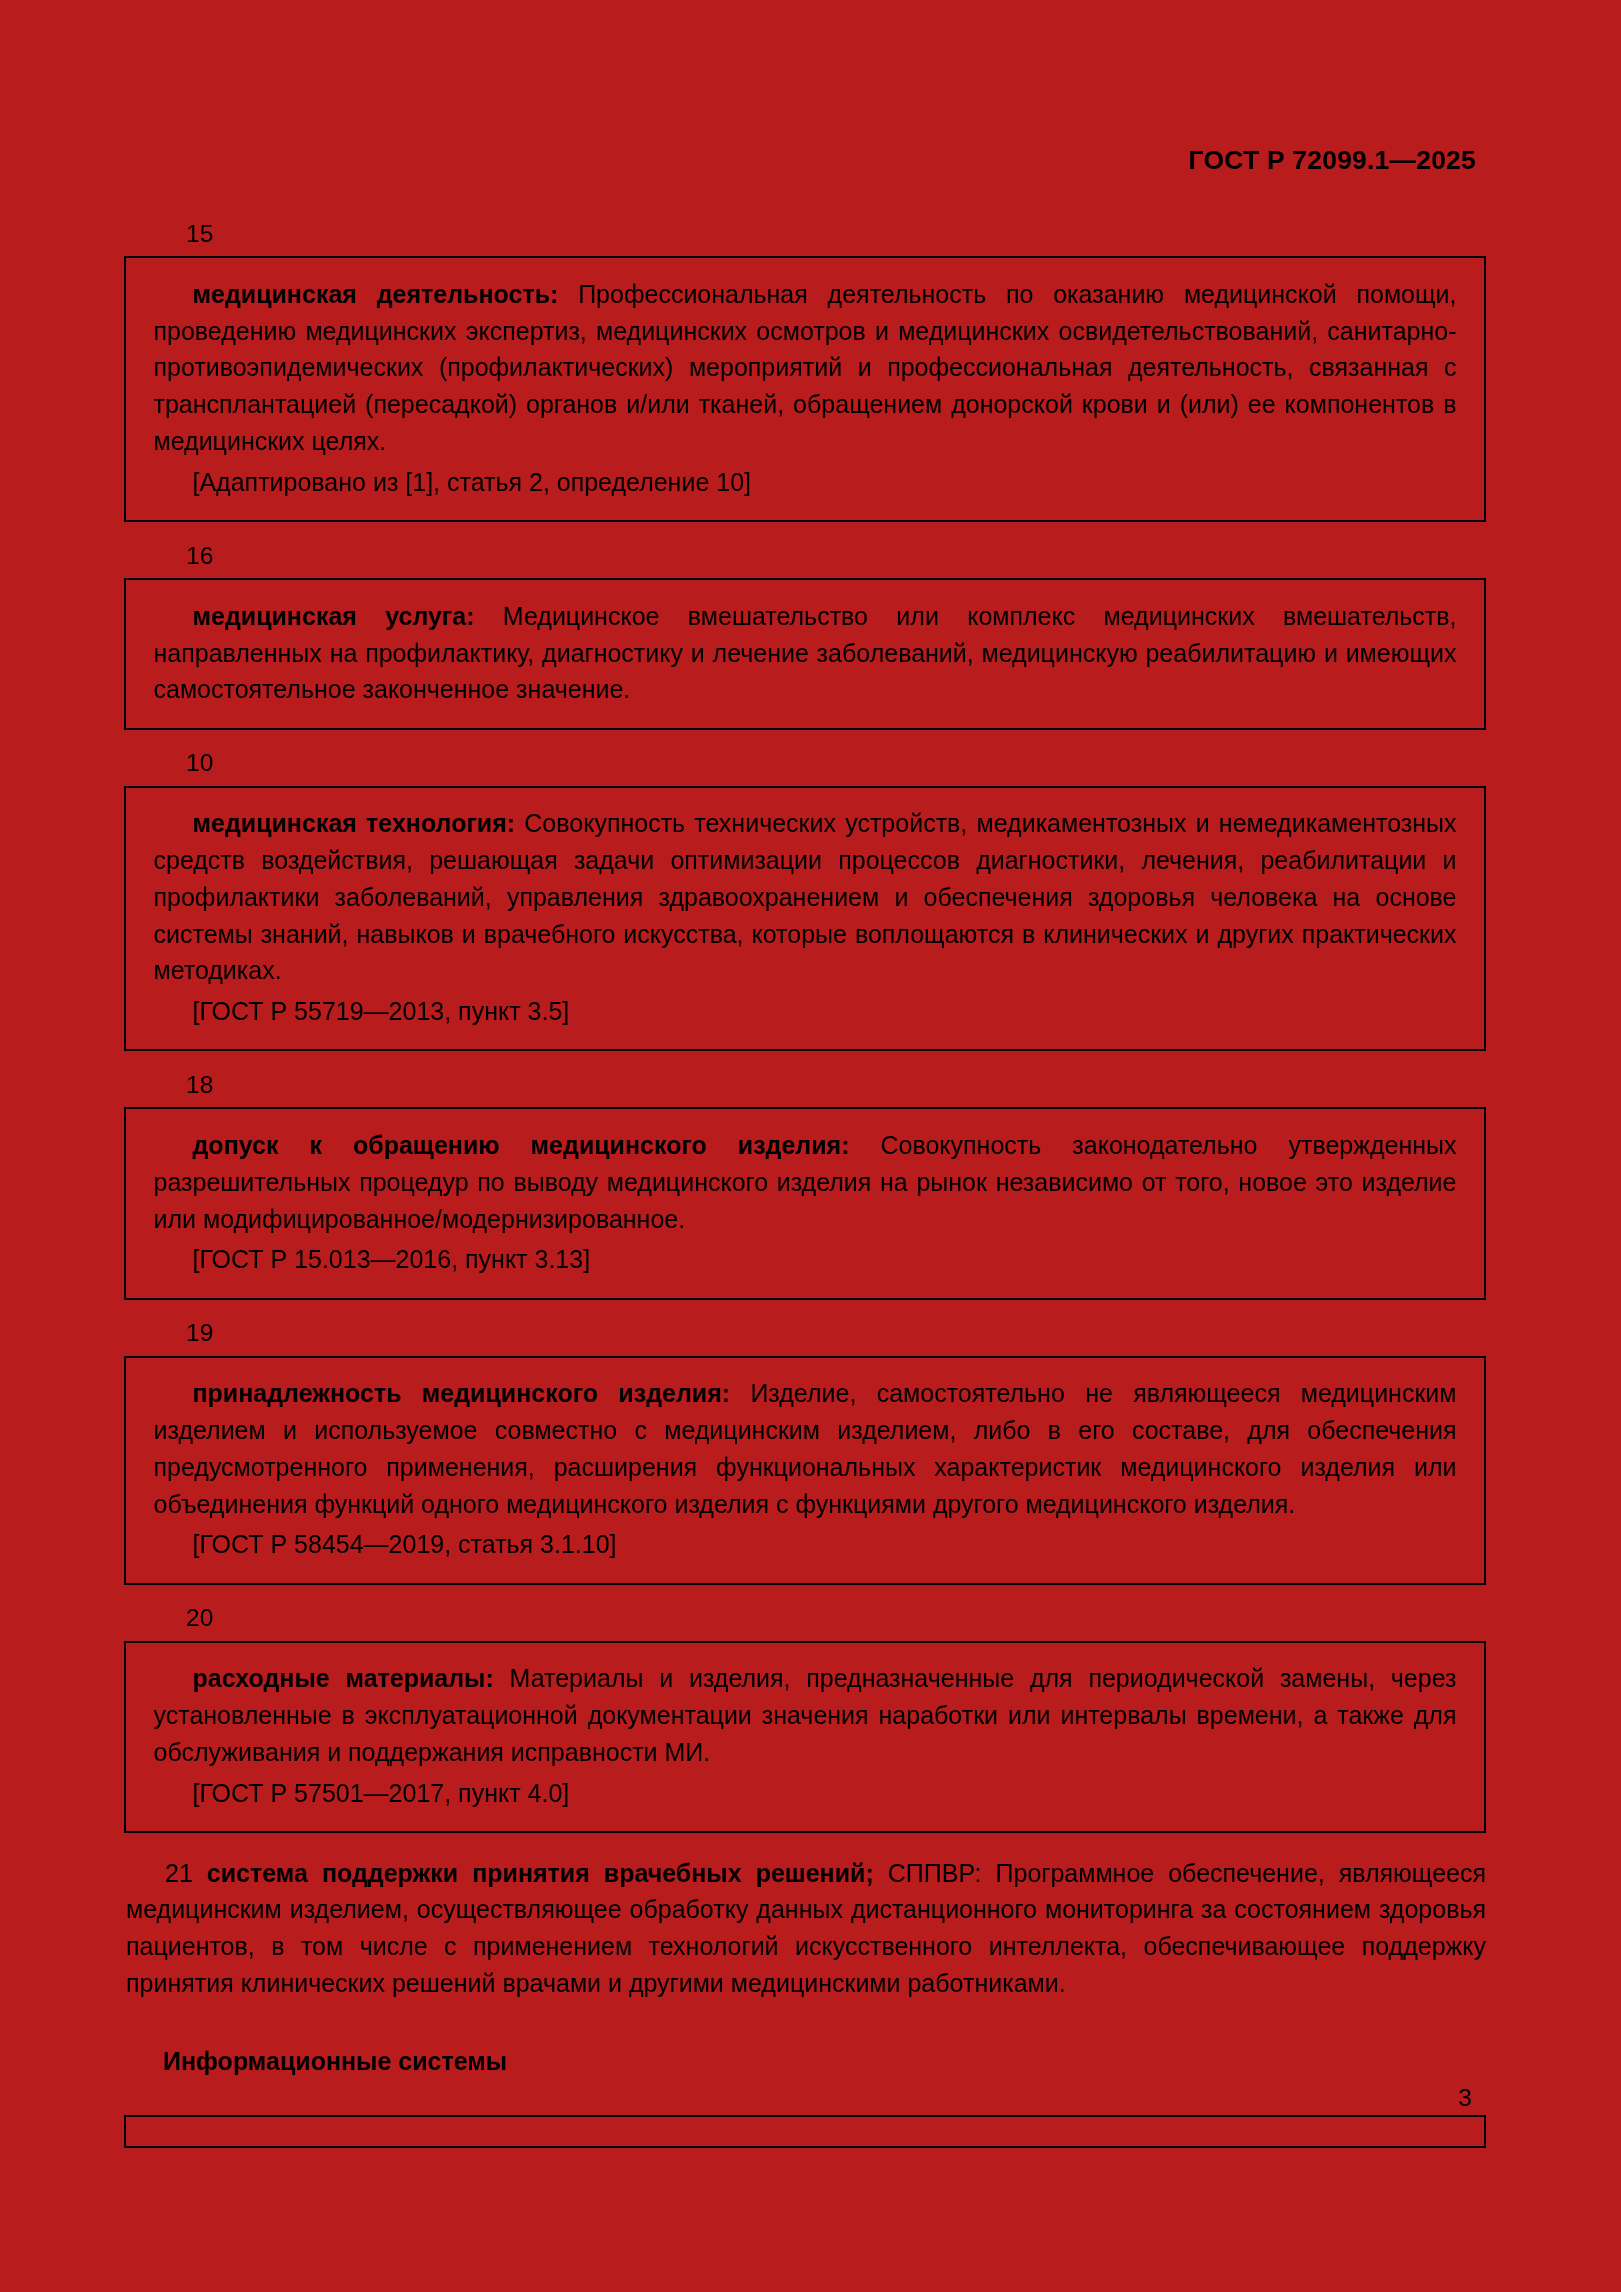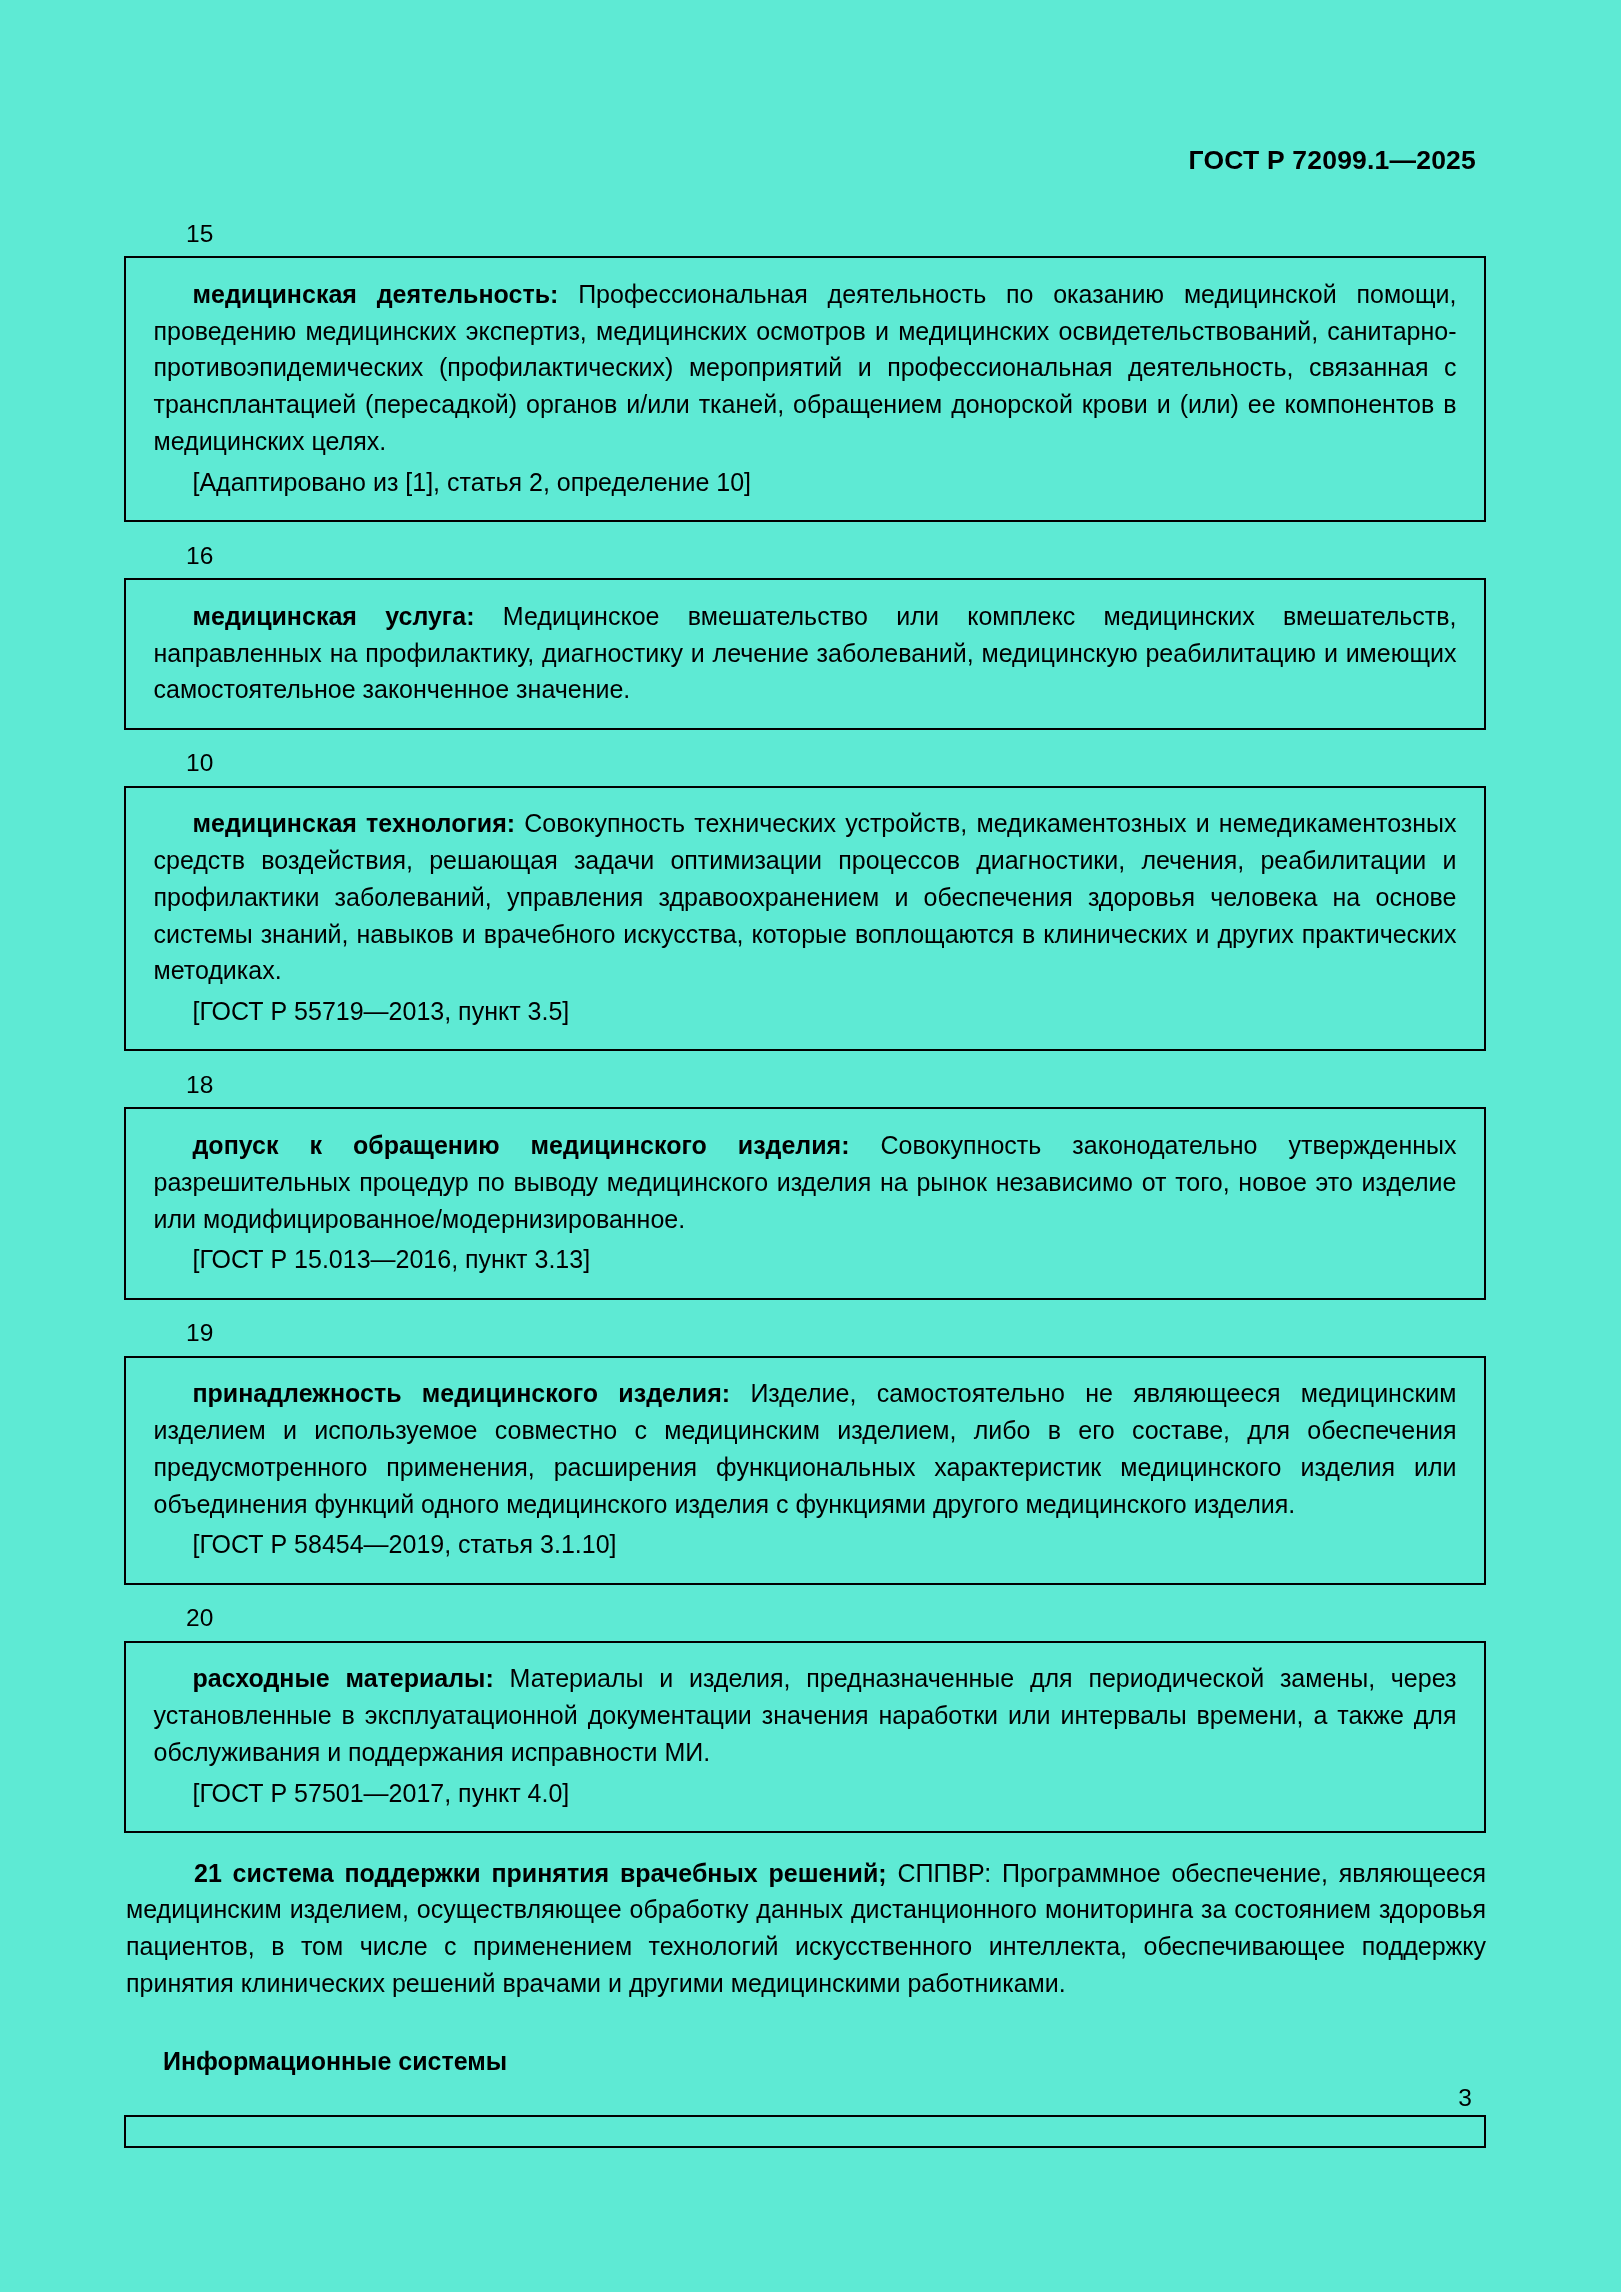--- a/index.html
+++ b/index.html
@@ -10,21 +10,21 @@
   }
   body {
     font-family: "Liberation Sans", sans-serif;
     color: #000000;
   }
   .page {
     position: relative;
     width: 1621px;
     height: 2293px;
     margin: 0 auto;
-    background: #5eead4;
+    background: #b91c1c;
     box-sizing: border-box;
     padding: 10px;
     overflow: hidden;
   }
   .page-header {
     position: absolute;
     top: 145px;
     right: 145px;
     font-size: 26.5px;
     font-weight: bold;
@@ -76,22 +76,21 @@
   
   .free-para {
     margin: 0 0 0 0;
     font-size: 25px;
     line-height: 1.47;
     text-align: justify;
     text-indent: 39px;
     padding-left: 2px;
   }
   .free-para .num {
-    font-weight: bold;
-    margin-left: 29px;
+    font-weight: normal;
   }
   .free-para .term {
     font-weight: bold;
   }
 
   .section-heading {
     font-size: 25px;
     font-weight: bold;
     margin: 45px 0 0 0;
     padding-left: 39px;

